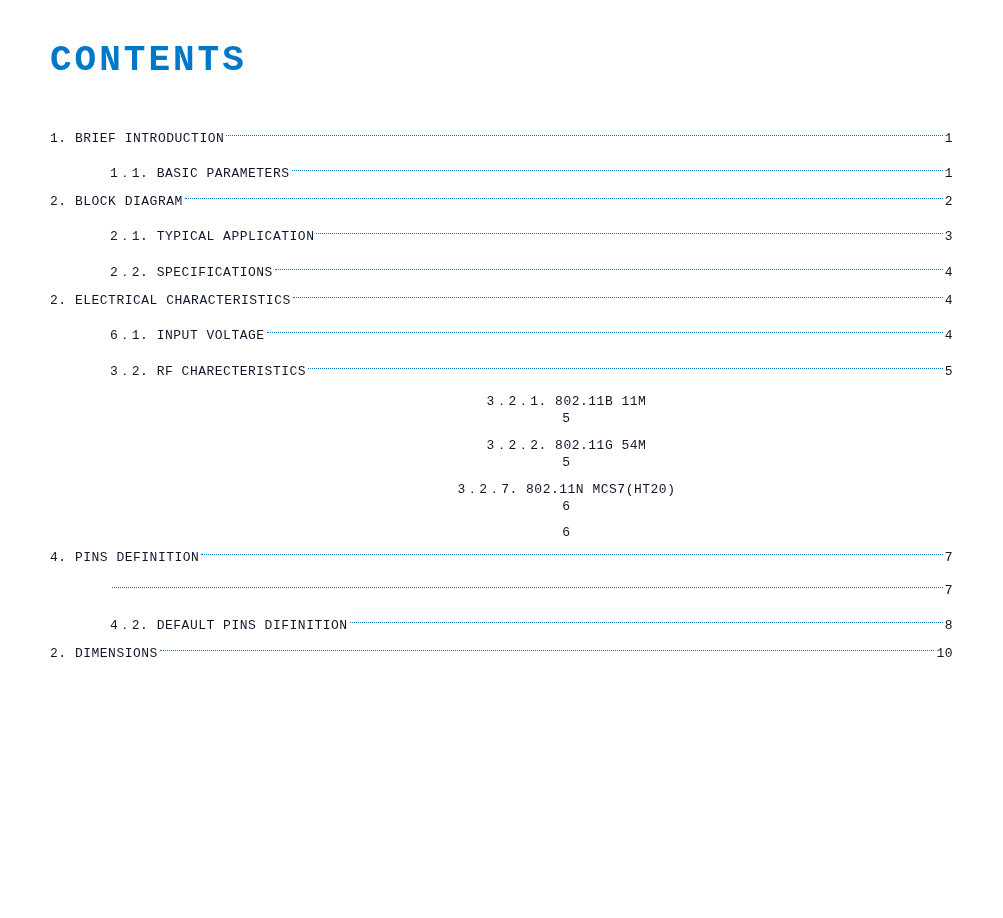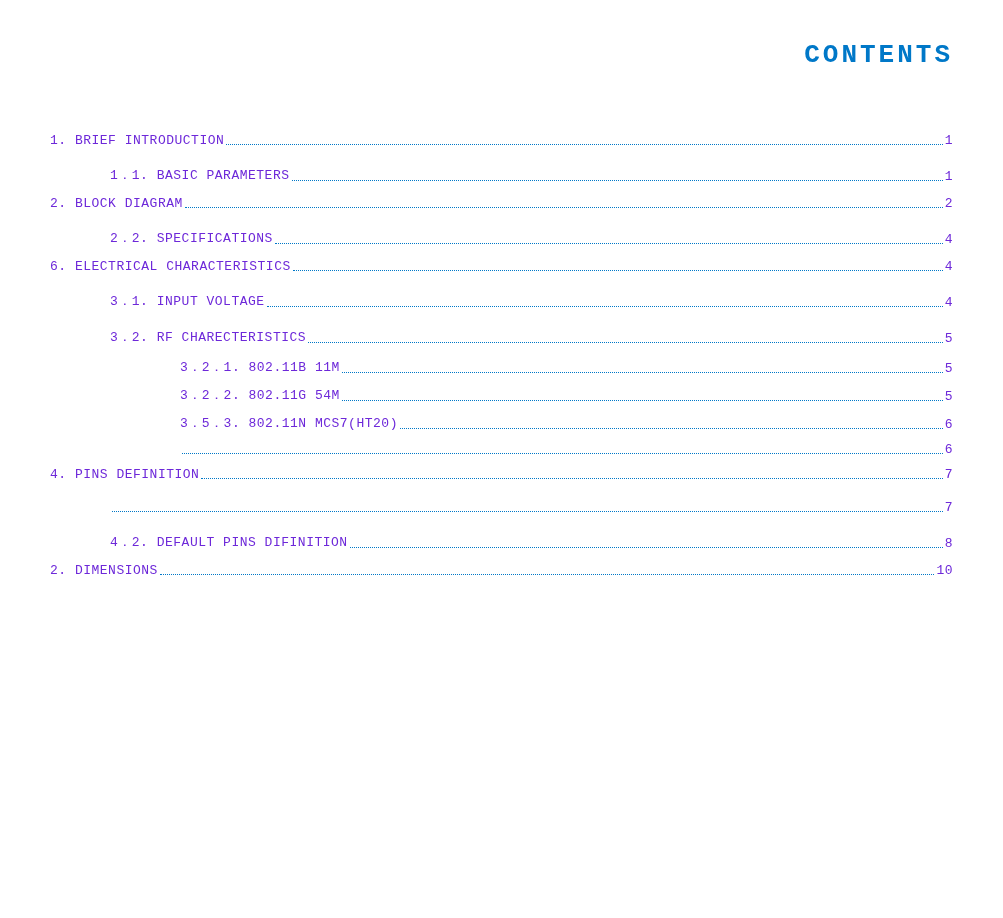--- a/index.html
+++ b/index.html
@@ -11,40 +11,40 @@
     body {
       background: #ffffff;
       font-family: 'Courier New', Courier, monospace;
       color: #0078c8;
       width: 1003px;
       min-height: 918px;
       padding: 30px 50px 40px 50px;
     }
 
     .page-title {
-      text-align: right;
-      font-size: 26px;
+      text-align: left;
+      font-size: 36px;
       font-weight: bold;
       color: #0078c8;
       letter-spacing: 3px;
-      margin-bottom: 63px;
+      margin-bottom: 50px;
       margin-top: 10px;
     }
 
     .toc-container {
       width: 100%;
     }
 
     .toc-entry {
       display: flex;
-      align-items: flex-end;
+      align-items: center;
       width: 100%;
       margin-bottom: 8px;
       font-size: 13px;
-      color: #6d28d9;
+      color: #0f172a;
       letter-spacing: 0.5px;
     }
 
     .toc-label {
       white-space: nowrap;
       flex-shrink: 0;
     }
 
     .toc-dots {
       flex: 1;
@@ -68,20 +68,21 @@
 
     .level-2 {
       padding-left: 60px;
       margin-bottom: 12px;
       margin-top: 18px;
     }
 
     .level-3 {
       padding-left: 130px;
       margin-bottom: 10px;
+      flex-direction: column;
     }
   </style>
 </head>
 <body>
 
 <h1 class="page-title">CONTENTS</h1>
 
 <div class="toc-container">
 <div class="toc-entry level-1">
       <span class="toc-label">1.  BRIEF INTRODUCTION</span>
@@ -92,51 +93,56 @@
       <span class="toc-label">1．1.  BASIC PARAMETERS</span>
       <span class="toc-dots"></span>
       <span class="toc-page">1</span>
     </div>
     <div class="toc-entry level-1">
       <span class="toc-label">2.  BLOCK DIAGRAM</span>
       <span class="toc-dots"></span>
       <span class="toc-page">2</span>
     </div>
     <div class="toc-entry level-2">
+      <span class="toc-label">2．1.  TYPICAL APPLICATION</span>
+      <span class="toc-dots"></span>
+      <span class="toc-page">3</span>
+    </div>
+    <div class="toc-entry level-2">
       <span class="toc-label">2．2.  SPECIFICATIONS</span>
       <span class="toc-dots"></span>
       <span class="toc-page">4</span>
     </div>
     <div class="toc-entry level-1">
-      <span class="toc-label">6.  ELECTRICAL CHARACTERISTICS </span>
+      <span class="toc-label">2.  ELECTRICAL CHARACTERISTICS </span>
       <span class="toc-dots"></span>
       <span class="toc-page">4</span>
     </div>
     <div class="toc-entry level-2">
-      <span class="toc-label">3．1.  INPUT VOLTAGE</span>
+      <span class="toc-label">6．1.  INPUT VOLTAGE</span>
       <span class="toc-dots"></span>
       <span class="toc-page">4</span>
     </div>
     <div class="toc-entry level-2">
       <span class="toc-label">3．2.  RF CHARECTERISTICS</span>
       <span class="toc-dots"></span>
       <span class="toc-page">5</span>
     </div>
     <div class="toc-entry level-3">
       <span class="toc-label">3．2．1.  802.11B  11M</span>
       <span class="toc-dots"></span>
       <span class="toc-page">5</span>
     </div>
     <div class="toc-entry level-3">
       <span class="toc-label">3．2．2.  802.11G  54M</span>
       <span class="toc-dots"></span>
       <span class="toc-page">5</span>
     </div>
     <div class="toc-entry level-3">
-      <span class="toc-label">3．5．3.  802.11N MCS7(HT20)</span>
+      <span class="toc-label">3．2．7.  802.11N MCS7(HT20)</span>
       <span class="toc-dots"></span>
       <span class="toc-page">6</span>
     </div>
     <div class="toc-entry level-3">
       <span class="toc-dots"></span>
       <span class="toc-page">6</span>
     </div>
     <div class="toc-entry level-1">
       <span class="toc-label">4.  PINS DEFINITION</span>
       <span class="toc-dots"></span>

